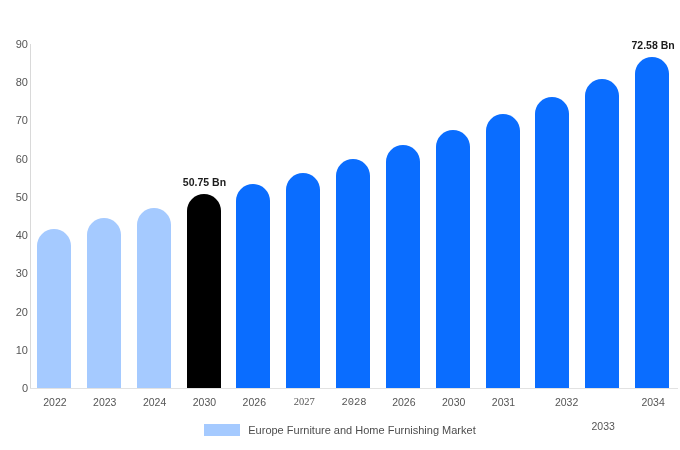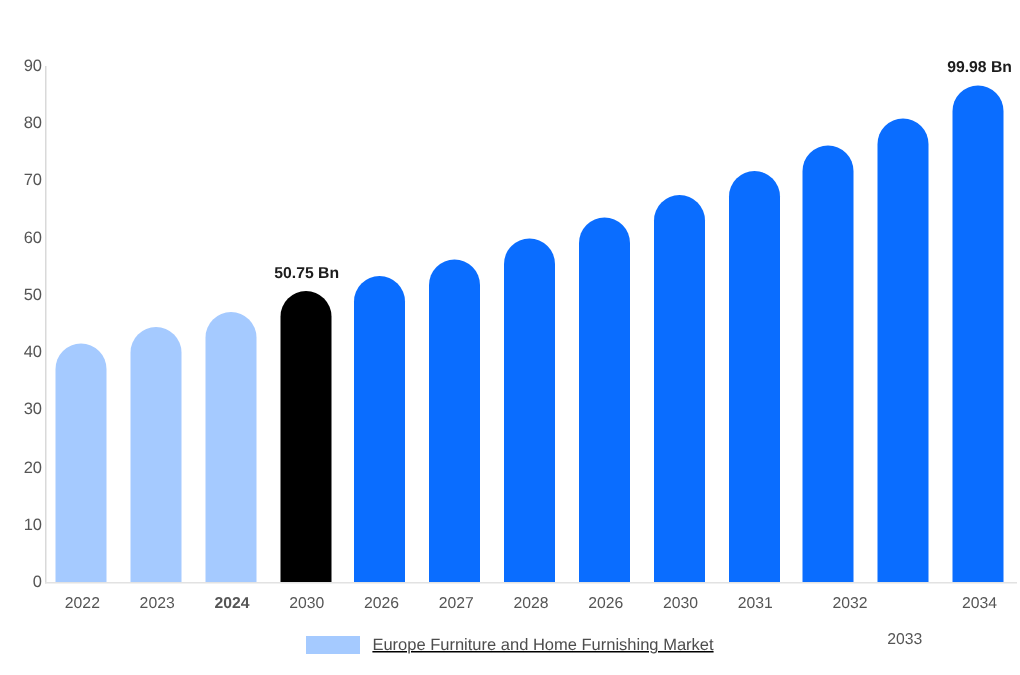--- a/index.html
+++ b/index.html
@@ -114,21 +114,20 @@
   
   .legend {
     position: absolute;
     left: 0;
     top: 424px;
     width: 680px;
     display: flex;
     align-items: center;
     justify-content: center;
     gap: 8px;
-    text-decoration: underline;
   }
   .legend-swatch {
     width: 36px;
     height: 12px;
     background: #a5caff;
     flex: 0 0 auto;
   }
   .legend-text {
     font-size: 11px;
     color: #4d4d4d;
@@ -178,45 +177,45 @@
           <div class="bar accent" style="height: 273.671px;"></div>
         </div>
         <div class="bar-slot" style="left: 498.462px; width: 49.8462px;">
           <div class="bar accent" style="height: 290.871px;"></div>
         </div>
         <div class="bar-slot" style="left: 548.308px; width: 49.8462px;">
           <div class="bar accent" style="height: 308.836px;"></div>
         </div>
         <div class="bar-slot" style="left: 598.154px; width: 49.8462px;">
           <div class="bar accent" style="height: 331.501px;"></div>
-          <div class="bar-value-label" style="bottom: 337.501px;">99.98 Bn</div>
+          <div class="bar-value-label" style="bottom: 337.501px;">72.58 Bn</div>
         </div>
       </div>
   </div>
 
   <div id="y-labels">
       <div class="y-label" style="top: 388px;">0</div>
       <div class="y-label" style="top: 349.778px;">10</div>
       <div class="y-label" style="top: 311.556px;">20</div>
       <div class="y-label" style="top: 273.333px;">30</div>
       <div class="y-label" style="top: 235.111px;">40</div>
       <div class="y-label" style="top: 196.889px;">50</div>
       <div class="y-label" style="top: 158.667px;">60</div>
       <div class="y-label" style="top: 120.444px;">70</div>
       <div class="y-label" style="top: 82.2222px;">80</div>
       <div class="y-label" style="top: 44px;">90</div>
     </div>
   <div id="x-labels">
       <div class="x-label" style="left: 30px; width: 49.8462px;">2022</div>
       <div class="x-label" style="left: 79.8462px; width: 49.8462px;">2023</div>
-      <div class="x-label" style="left: 129.692px; width: 49.8462px; font-weight: bold;">2024</div>
+      <div class="x-label" style="left: 129.692px; width: 49.8462px;">2024</div>
       <div class="x-label" style="left: 179.538px; width: 49.8462px;">2030</div>
       <div class="x-label" style="left: 229.385px; width: 49.8462px;">2026</div>
-      <div class="x-label" style="left: 279.231px; width: 49.8462px;">2027</div>
-      <div class="x-label" style="left: 329.077px; width: 49.8462px;">2028</div>
+      <div class="x-label" style="left: 279.231px; width: 49.8462px; font-family: Liberation Serif, serif;">2027</div>
+      <div class="x-label" style="left: 329.077px; width: 49.8462px; font-family: Liberation Mono, monospace;">2028</div>
       <div class="x-label" style="left: 378.923px; width: 49.8462px;">2026</div>
       <div class="x-label" style="left: 428.769px; width: 49.8462px;">2030</div>
       <div class="x-label" style="left: 478.615px; width: 49.8462px;">2031</div>
       <div class="x-label" style="left: 528.462px; width: 49.8462px; text-align: right;">2032</div>
       <div class="x-label" style="left: 578.308px; width: 49.8462px; margin-top: 24px;">2033</div>
       <div class="x-label" style="left: 628.154px; width: 49.8462px;">2034</div>
     </div>
 
   <div class="legend">
     <span class="legend-swatch"></span>

